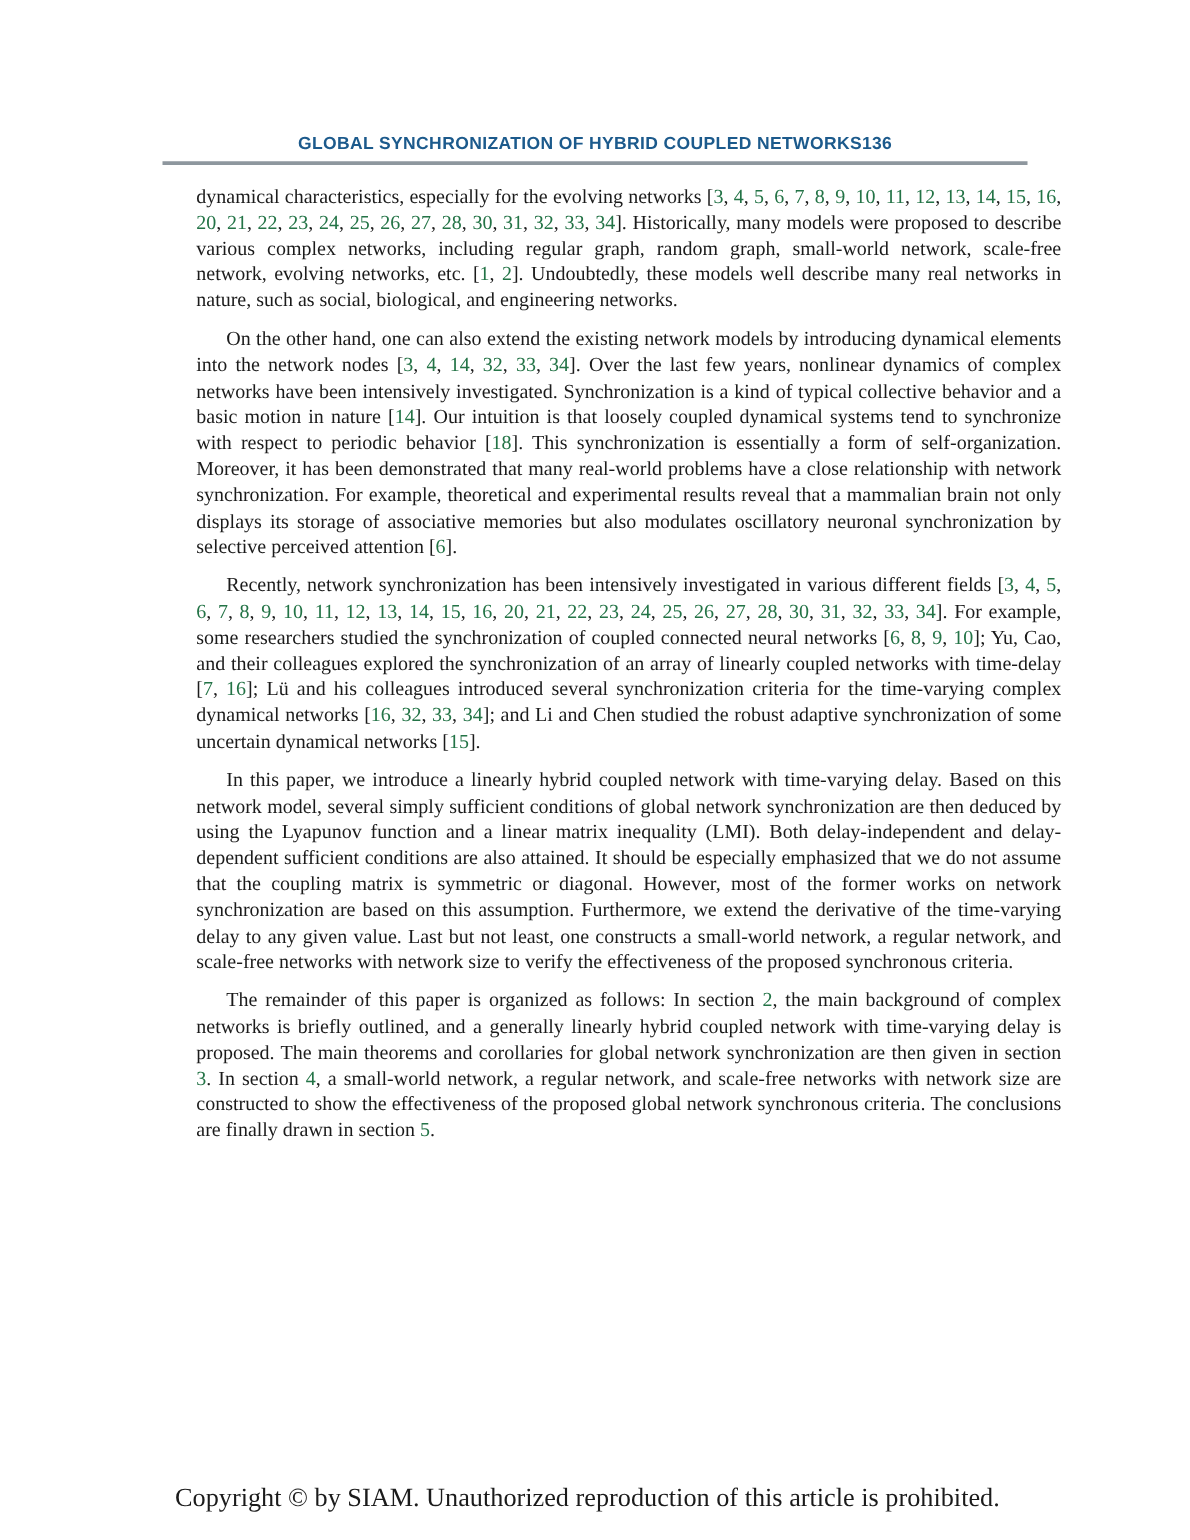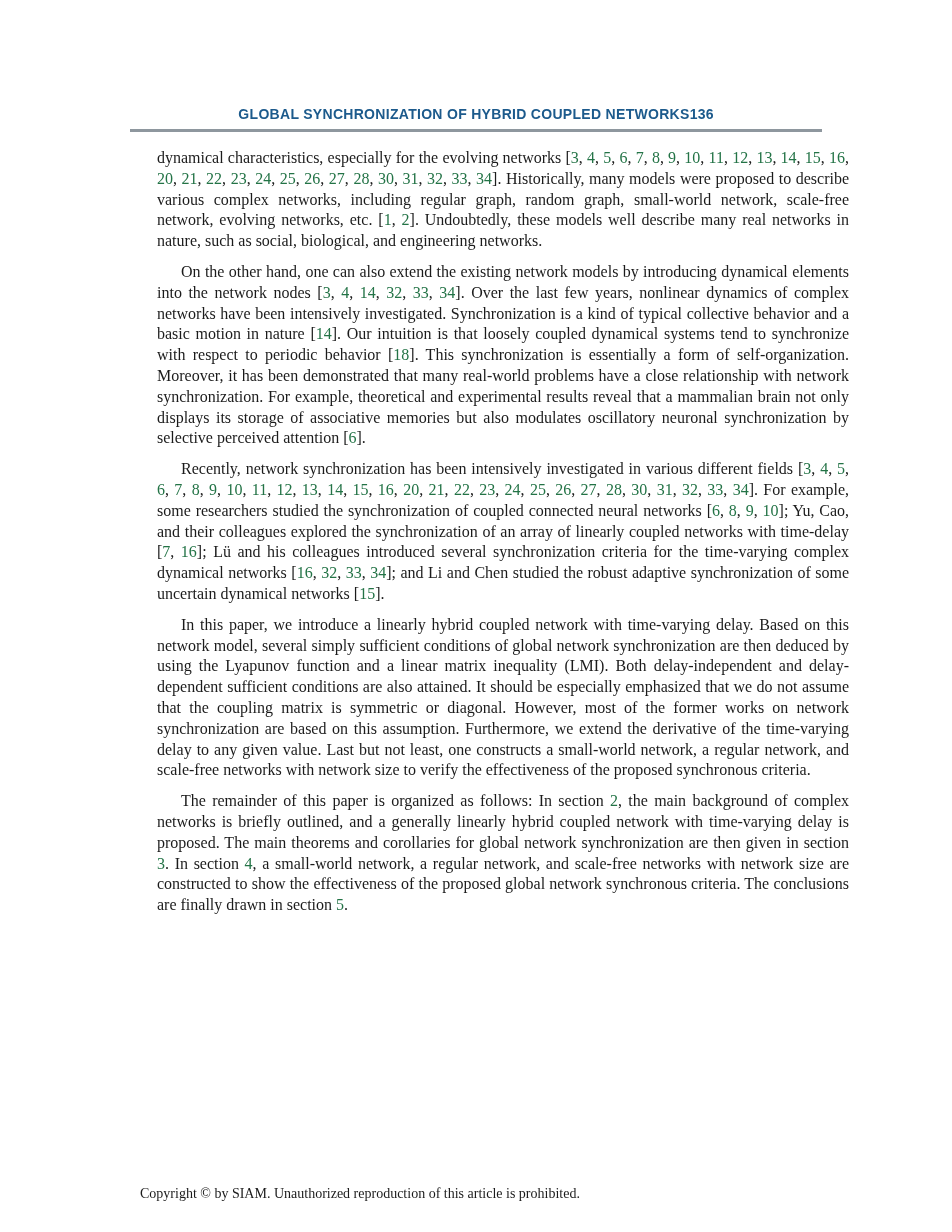--- a/index.html
+++ b/index.html
@@ -56,21 +56,21 @@
     font-family: Liberation Serif, serif;
   }
   .cite {
     color: var(--citation-green, #237346);
     cursor: pointer;
   }
   .footer {
     position: absolute;
     top: 1186px;
     left: 140px;
-    font-size: 14px;
+    font-size: 21px;
     color: var(--body-text, #1b1b1b);
   }
 </style>
 </head>
 <body>
 
 <div class="page">
 
   <div class="running-header">
     <span class="running-title">GLOBAL SYNCHRONIZATION OF HYBRID COUPLED NETWORKS</span>

